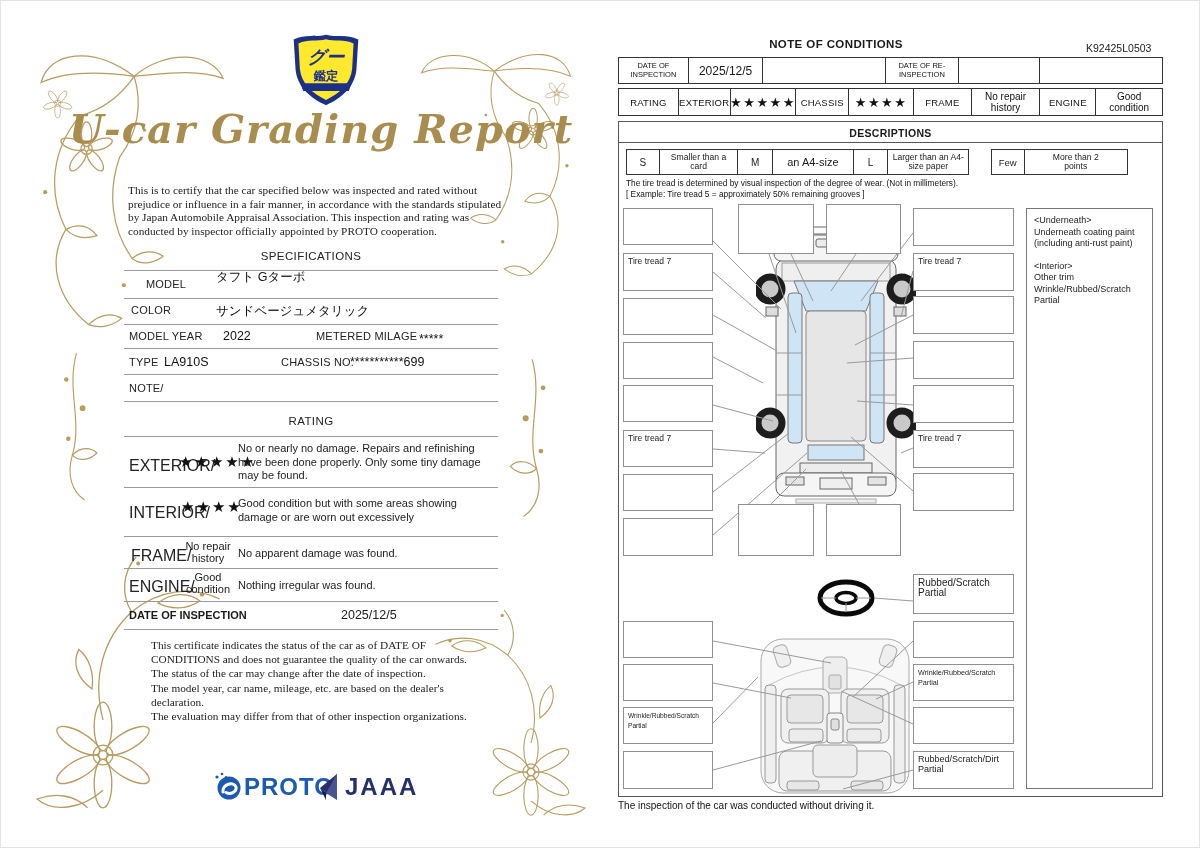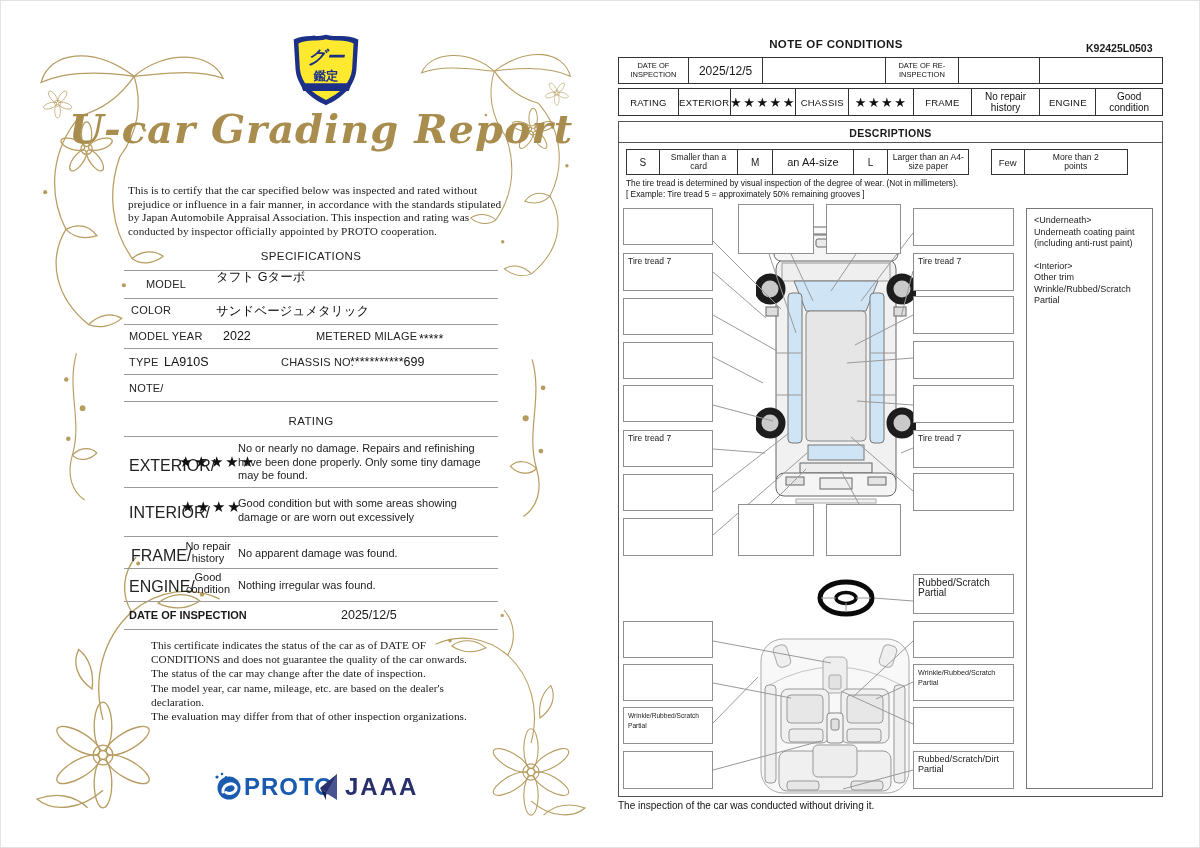--- a/index.html
+++ b/index.html
@@ -216,21 +216,21 @@
       <polygon points="2,16 19,2 19,12 8,21" fill="#27306b"></polygon>
       <polygon points="19,2 19,28 8,21" fill="#4a5490"></polygon>
       <polygon points="2,16 8,21 8,28" fill="#171e4b"></polygon>
     </svg>
     <div class="abs" style="left:344px;top:772px;font-size:24px;font-weight:800;color:#27306b;letter-spacing:2px;">JAAA</div>
   </div>
 
   <div class="abs" style="left:600px;top:0;width:600px;height:848px;"></div>
 
   <div class="abs ctr" style="left:740px;top:37px;width:190px;font-size:11.5px;font-weight:600;letter-spacing:.4px;">NOTE OF CONDITIONS</div>
-  <div class="abs" style="left:1085px;top:41px;font-size:10.5px;font-weight:bold;">K92425L0503</div>
+  <div class="abs" style="left:1085px;top:41px;font-size:10.5px;">K92425L0503</div>
 
   <div class="tbl" style="left:617px;top:56px;width:545px;height:27px;">
     <div class="c lbl8" style="width:70px">
         <span style="width:56px;display:inline-block;">DATE OF INSPECTION</span>
       </div>
     <div class="c" style="width:75px;font-size:12px">2025/12/5</div>
     <div class="c" style="width:123px"></div>
     <div class="c lbl8" style="width:73px">
         <span style="width:62px;display:inline-block;">DATE OF RE-INSPECTION</span>
       </div>

